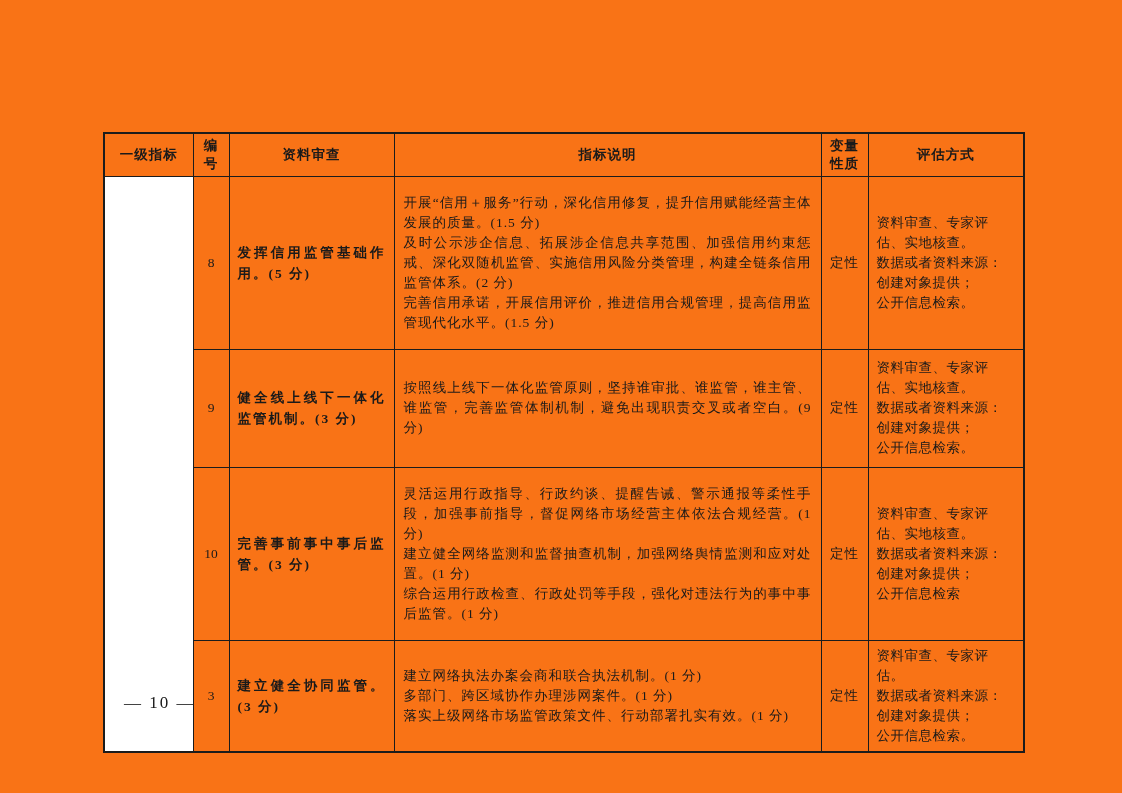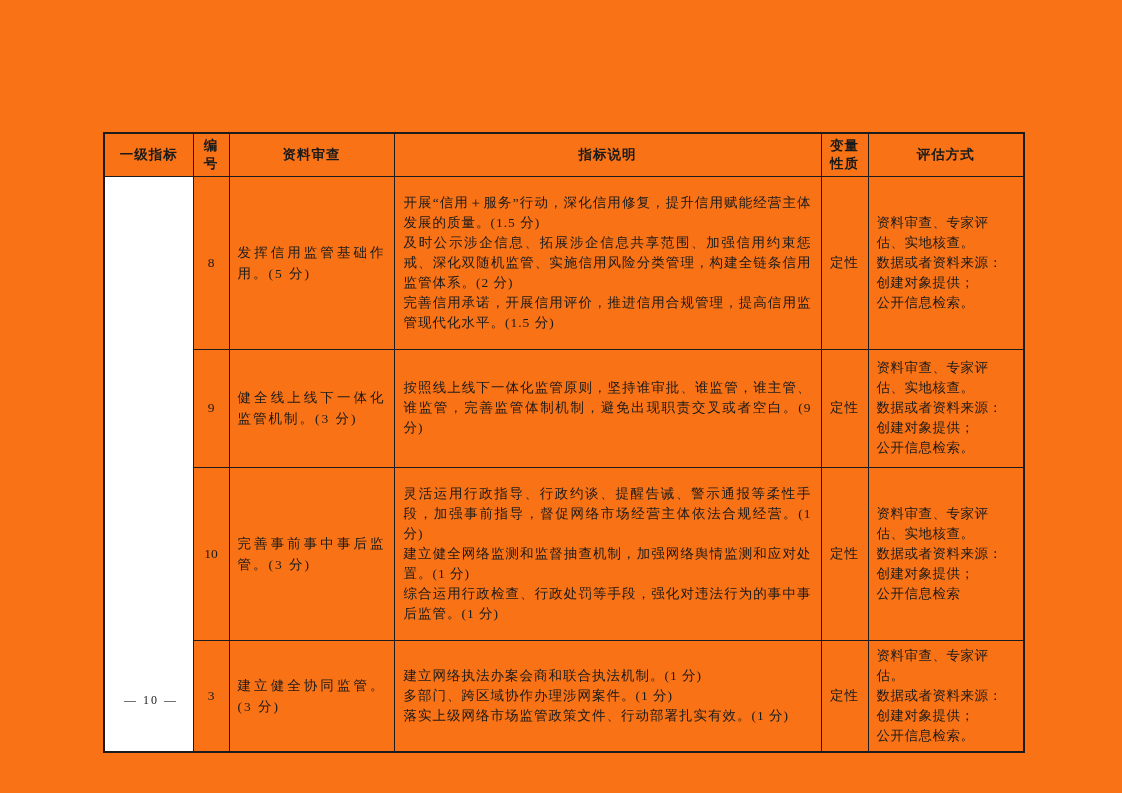--- a/index.html
+++ b/index.html
@@ -45,20 +45,21 @@
   td.c-id {
     text-align: center;
     font-size: 13.5px;
   }
   td.c-l2 {
     padding: 20px 8px;
     text-align: justify;
     letter-spacing: 2px;
     line-height: 21px;
     white-space: pre-line;
+    font-weight: bold;
   }
   td.c-desc {
     padding: 16px 9px;
     text-align: justify;
     letter-spacing: 1px;
     line-height: 20px;
     white-space: pre-line;
   }
   td.c-nat {
     text-align: center;
@@ -67,21 +68,21 @@
   td.c-eval {
     padding: 5px 8px;
     text-align: left;
     letter-spacing: 0.5px;
     line-height: 20px;
     white-space: pre-line;
   }
   .page-number {
     position: absolute;
     left: 124px; top: 693px;
-    font-size: 12px;
+    font-size: 17px;
     letter-spacing: 2px;
     color: #1a1a1a;
     font-family: "Liberation Serif", "DejaVu Serif", serif;
   }
 </style>
 </head>
 <body>
 
 <div class="page">
 

